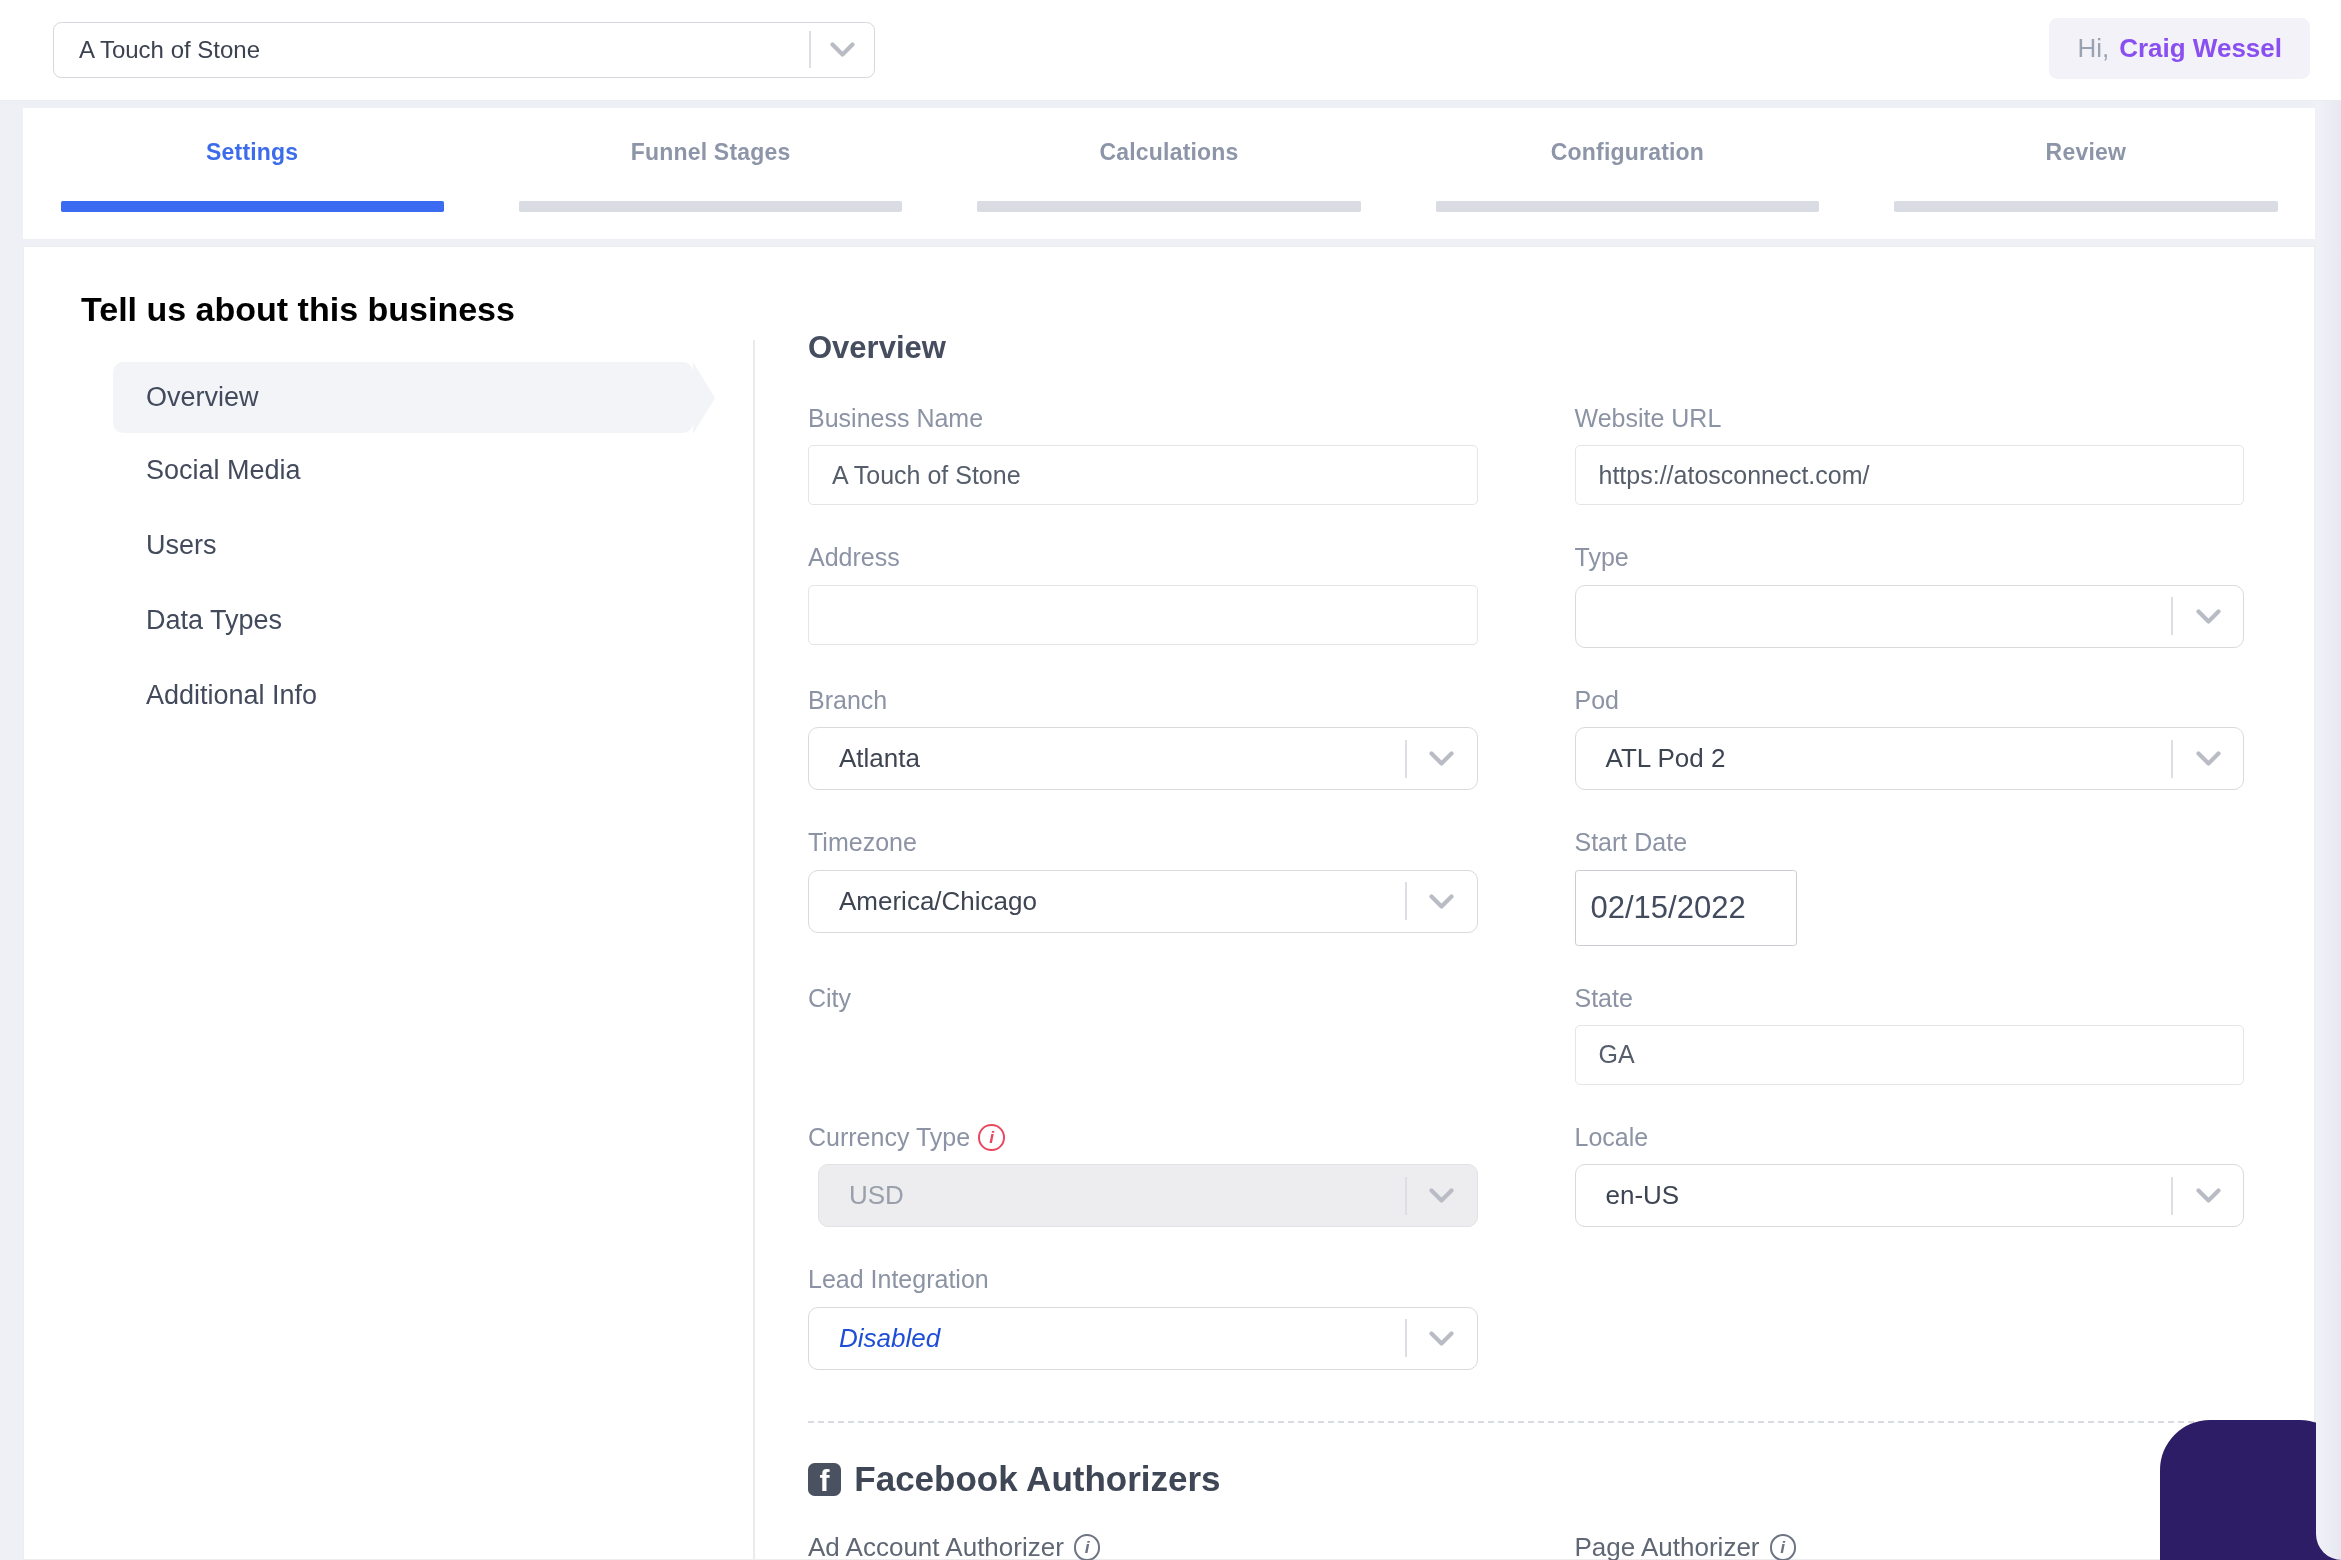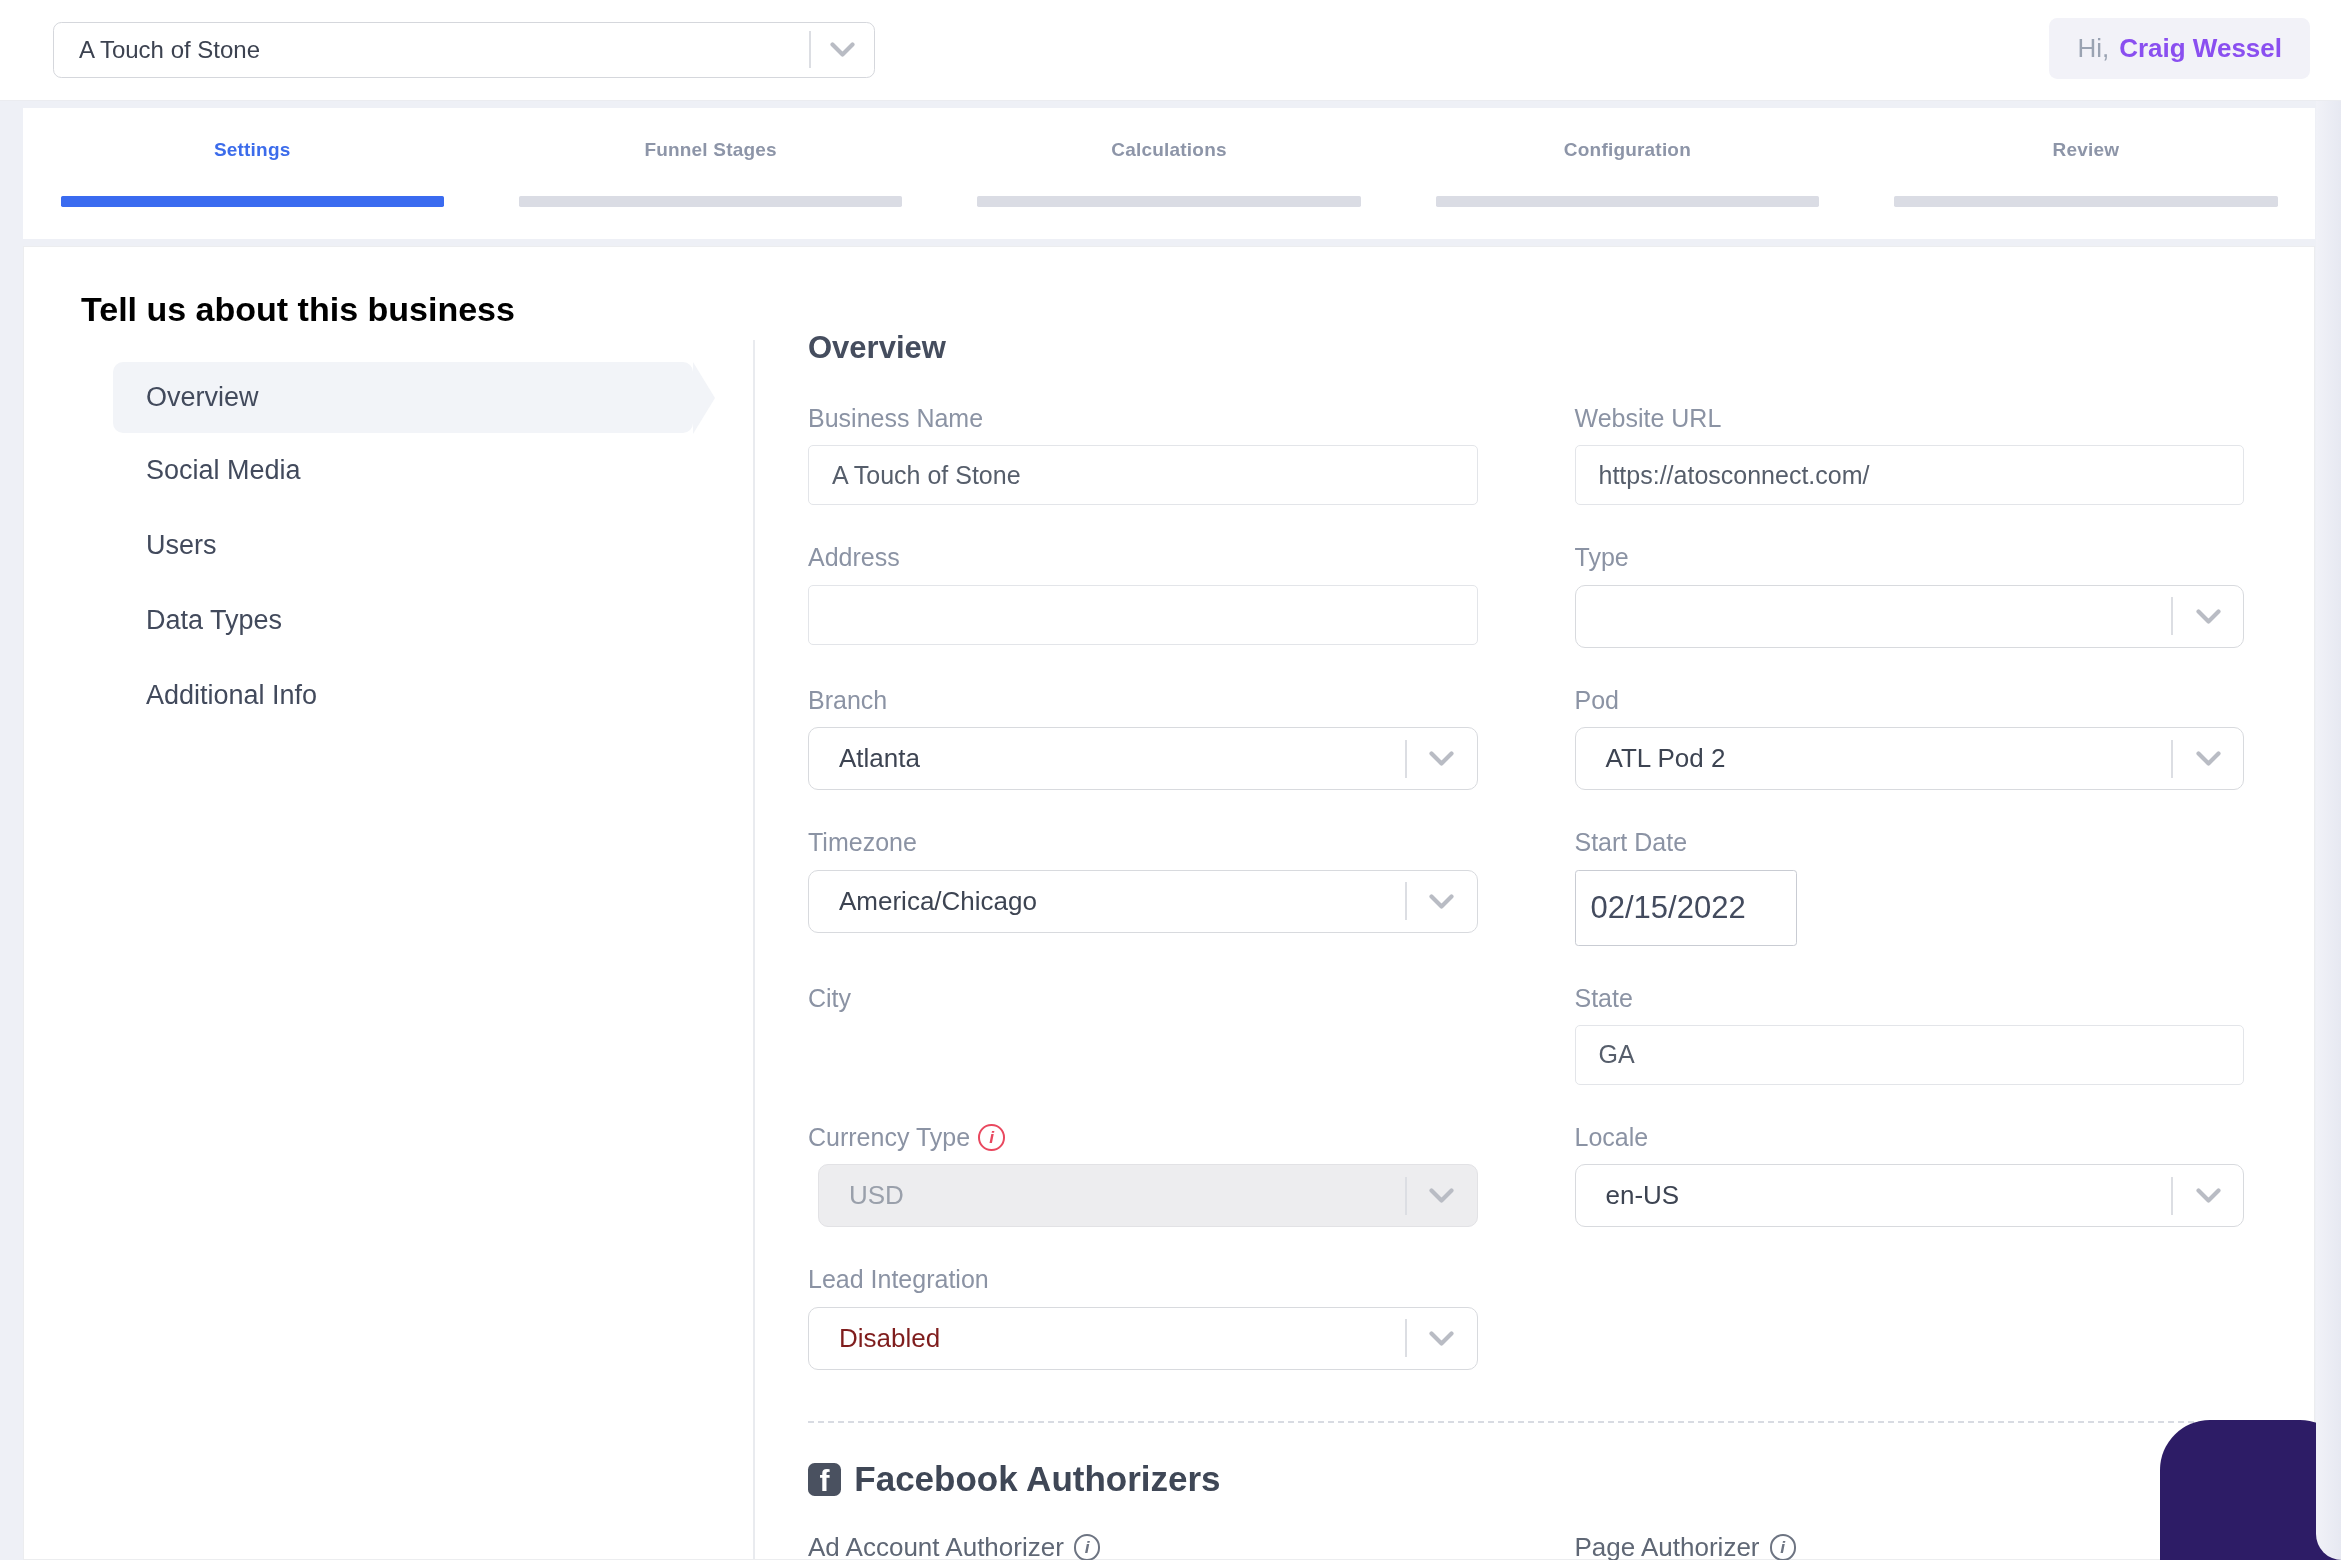--- a/index.html
+++ b/index.html
@@ -27,21 +27,21 @@
     font-size:26px; cursor:pointer;
   }
   .greeting .hi { color:#9aa3b2; }
   .greeting .name { color:#8a4ff0; font-weight:700; }
   
   .tabs-card {
     position:absolute; left:23px; top:108px; width:2292px; height:131px; background:#fff;
     display:flex;
   }
   .tab { flex:1; display:flex; flex-direction:column; align-items:center; padding-top:31px; cursor:pointer; }
-  .tab .tab-label { font-size:19px; font-weight:700; color:#8d95a8; letter-spacing:0.2px; }
+  .tab .tab-label { font-size:23px; font-weight:700; color:#8d95a8; letter-spacing:0.2px; }
   .tab .tab-bar { margin-top:35px; height:10.8px; width:calc(100% - 75px); background:#dadce4; border-radius:1.7px; }
   .tab.active .tab-label { color:#3c6ceb; }
   .tab.active .tab-bar { background:#3a6bf0; }
   
   .main-card {
     position:absolute; left:23px; top:246px; width:2292px; height:1314px; background:#fff;
     border:0.8px solid #ecedef;
   }
   .biz-heading { position:absolute; left:57px; top:43px; font-size:34px; font-weight:600; color:#000000; }
   
@@ -71,21 +71,21 @@
   .select {
     height:63px; border:1.7px solid #d8dade; border-radius:10px; background:#fff;
     display:flex; align-items:center; padding-left:30px; cursor:pointer;
   }
   .select .s-val { font-size:26px; color:#3d4452; }
   .select .s-right { margin-left:auto; display:flex; align-items:center; height:100%; }
   .select .s-divider { width:1.7px; height:38px; background:#dcdee3; }
   .select .s-chevbox { width:70px; display:flex; align-items:center; justify-content:center; }
   .select.disabled { background:#ededef; border-color:#e2e2e5;margin-left:10px; }
   .select.disabled .s-val { color:#9aa0ab; }
-  .select.dark-val .s-val { color:#7f1d1d; }
+  .select.dark-val .s-val { color:#1d4ed8;font-style:italic; }
   .date-input {
     width:222px; height:76px; border:1.7px solid #c9ccd3; border-radius:3.3px; background:#fff;
     font-family:"Liberation Sans", sans-serif; font-size:31px; color:#434b5e; padding:0 15px; outline:none;
   }
   .info-icon {
     width:26.5px; height:26.5px; border-radius:50%; flex:0 0 auto;
     display:inline-flex; align-items:center; justify-content:center;
     font-size:17.4px; font-weight:700; font-style:italic;
   }
   .info-red { border:2.5px solid #e9485f; color:#e9485f; }

